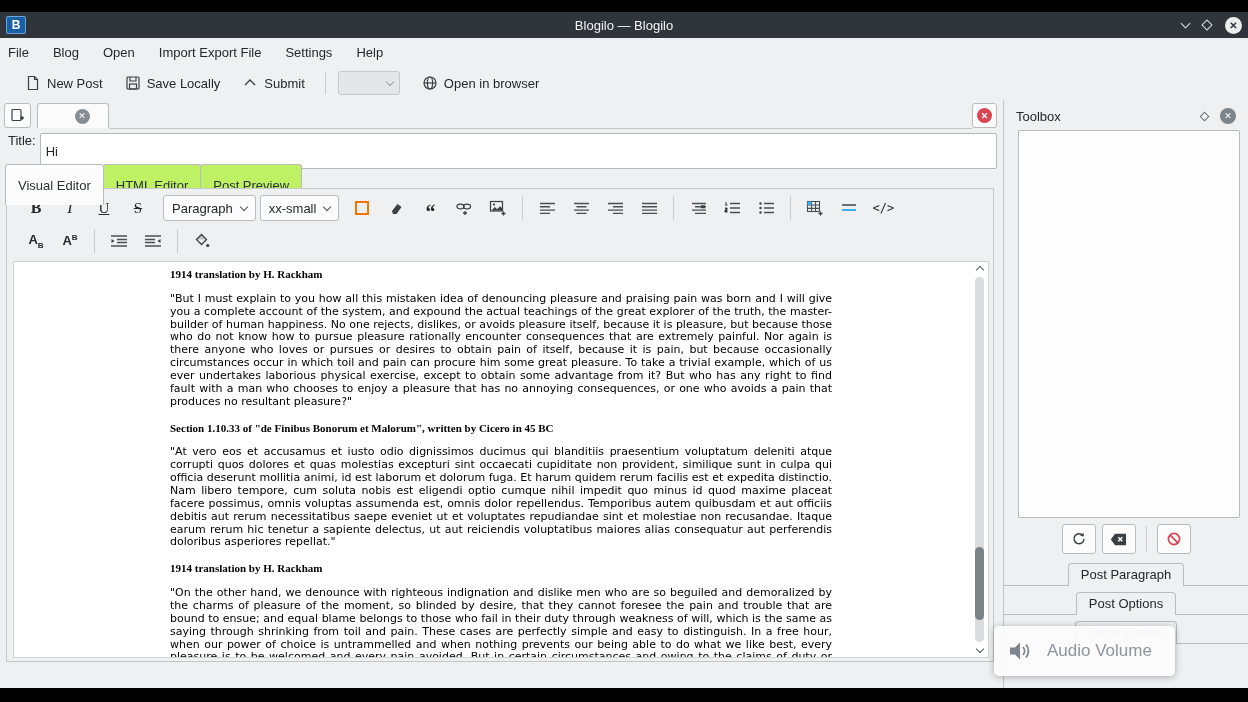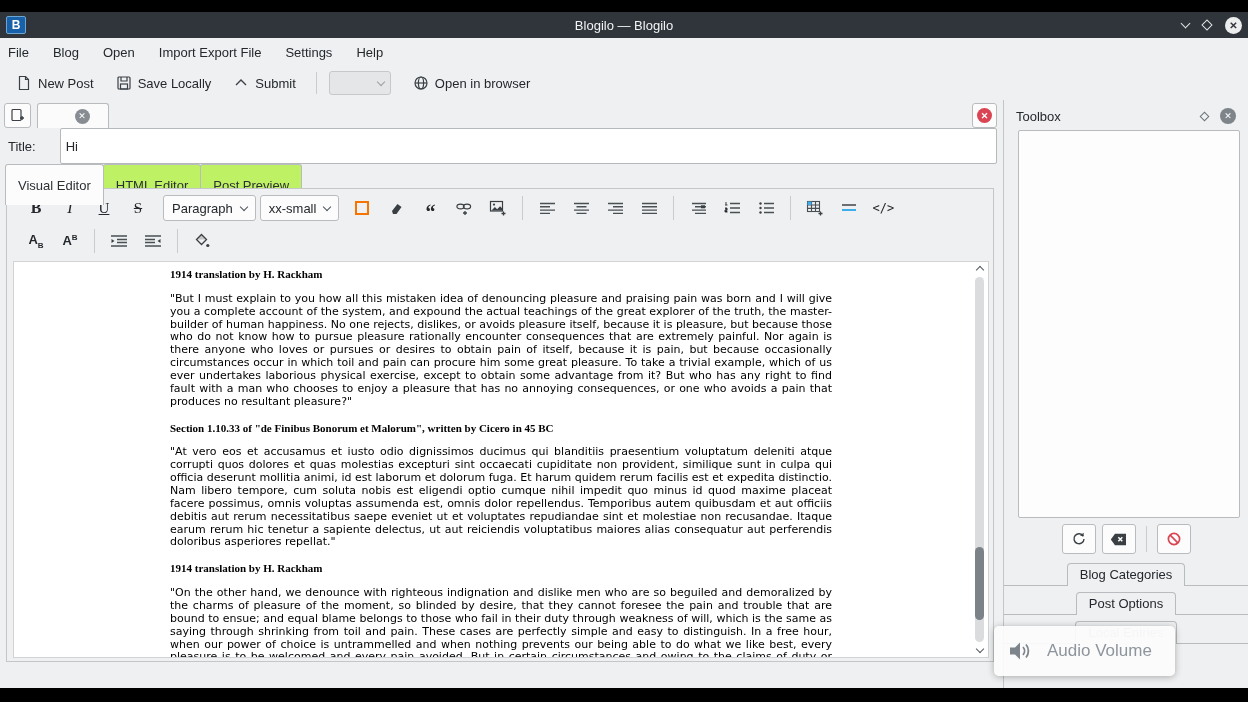--- a/index.html
+++ b/index.html
@@ -26,21 +26,21 @@
                   color:#30353c; font-size:10px; font-weight:bold;
                   display:flex; align-items:center; justify-content:center; }
 
   
   .menubar { height:28px; display:flex; align-items:center; padding:0 8px; gap:24px;
              font-size:13px; color:#24282c; flex:0 0 auto;text-align:center; }
   .menu-item { cursor:default; }
 
   
   .maintoolbar { height:34px; display:flex; align-items:center; padding:0 8px; gap:6px;
-                 font-size:13px; color:#24282c; flex:0 0 auto; }
+                 font-size:13px; color:#24282c; flex:0 0 auto;margin-left:9px; }
   .tbtn { display:flex; align-items:center; gap:6px; padding:4px 8px; border-radius:3px; }
   .vsep { width:1px; height:22px; background:#c9cbcd; margin:0 6px; }
   .combo-disabled { width:62px; height:24px; background:#e5e6e7; border:1px solid #c6c8ca;
                     border-radius:3px; display:flex; align-items:center;
                     justify-content:flex-end; padding-right:6px; }
   .chev-dn-gray { width:6px; height:6px; border-right:1.4px solid #9aa0a5;
                   border-bottom:1.4px solid #9aa0a5; transform:rotate(45deg); margin-top:-3px; }
 
   
   .main { flex:1; position:relative; }
@@ -58,21 +58,21 @@
                     justify-content:center; margin-left:18px; }
   .tabrow-spacer { flex:1; border-bottom:1px solid #c4c6c8; }
   .tab-close-red-btn { width:25px; height:25px; background:#fcfcfc; border:1px solid #b9bcbe;
                        border-radius:3px; display:flex; align-items:center; justify-content:center; }
   .red-circle-x { width:15px; height:15px; border-radius:50%; background:#da4453; color:#fff;
                   font-size:9px; font-weight:bold; display:flex; align-items:center;
                   justify-content:center; }
 
   
   .titlerow { position:absolute; left:8px; top:33px; right:6px; height:26px;
-              display:flex; align-items:center; gap:24px; font-size:13px; color:#24282c; }
+              display:flex; align-items:flex-start; gap:4px; font-size:13px; color:#24282c; }
   .title-input { flex:1; height:36px; border:1px solid #b6b9bb; border-radius:2px;
                  background:#fff; font-family:"Liberation Sans",sans-serif; font-size:13px;
                  padding:0 5px; color:#24282c; outline:none; }
 
   
   .edtabs { position:absolute; left:5px; top:64px; height:41px; display:flex; font-size:13px; }
   .edtab { padding:0 12px; display:flex; align-items:center; border:1px solid #b9bcbe;
            border-bottom:none; border-radius:3px 3px 0 0; background:#bef264;
            margin-right:-1px; color:#2c3033; }
   .edtab.active { background:#fcfcfd; z-index:2; }
@@ -444,21 +444,21 @@
         <div class="tb-btn">
           <svg width="16" height="16" viewBox="0 0 16 16" fill="none">
             <circle cx="8" cy="8" r="5.6" stroke="#da4453" stroke-width="1.7"></circle>
             <path d="M4.2 4.2 l7.6 7.6" stroke="#da4453" stroke-width="1.7"></path>
           </svg>
         </div>
       </div>
 
       <div class="tb-stackstrip">
         <div class="gedge"></div>
-        <div class="tb-stack-tab">Blog Categories</div>
+        <div class="tb-stack-tab">Post Paragraph</div>
         <div class="gedge"></div>
       </div>
       <div class="tb-stackstrip">
         <div class="gedge"></div>
         <div class="tb-stack-tab">Post Options</div>
         <div class="gedge"></div>
       </div>
       <div class="tb-stackstrip">
         <div class="gedge"></div>
         <div class="tb-stack-tab" style="color:#9aa0a5">Local Entries</div>

